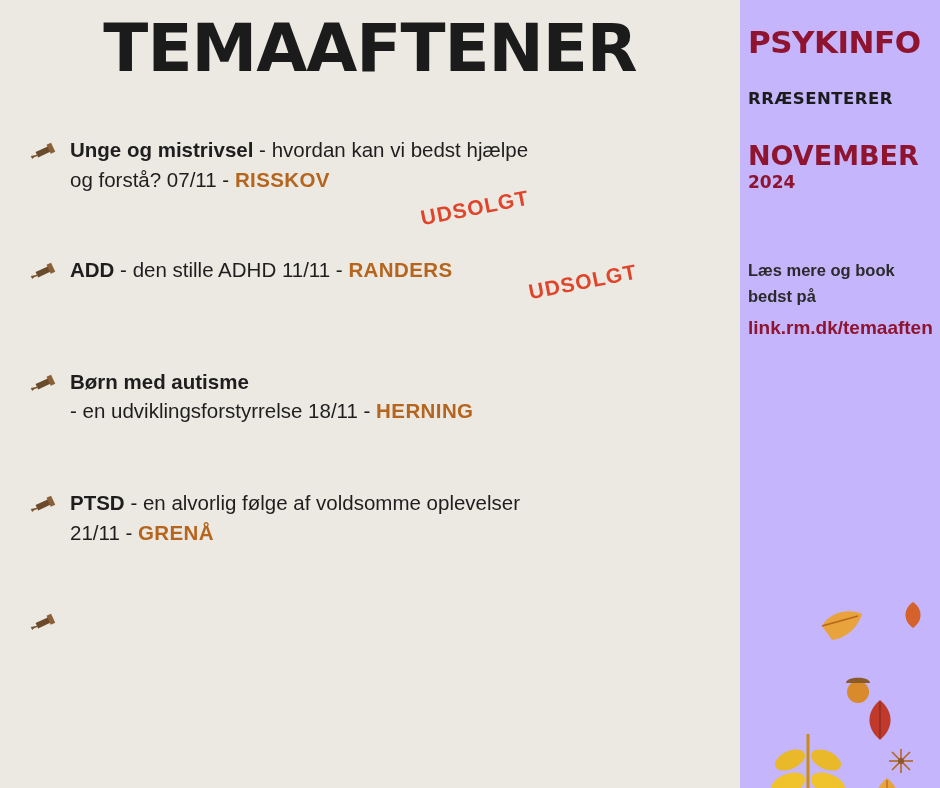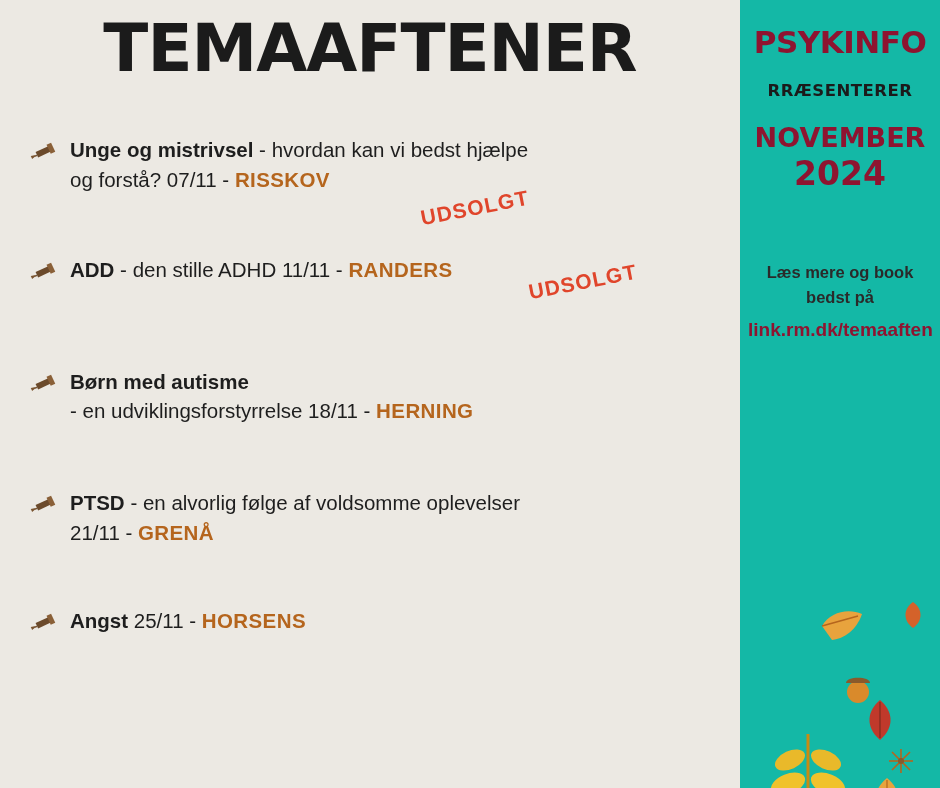--- a/index.html
+++ b/index.html
@@ -86,56 +86,56 @@
   }
   
   .so-1 { left: 350px; top: 28px; }
   .so-2 { left: 458px; top: 12px; }
 
   
   .right {
     position: relative;
     width: 200px;
     height: 788px;
-    background: #14b8a6;
+    background: #c4b5fd;
     box-sizing: border-box;
     padding: 18px 8px 0 8px;
-    text-align: center;
+    text-align: left;
     overflow: hidden;
   }
   .brand {
     font-family: "DejaVu Sans", sans-serif;
     font-weight: bold;
     font-size: 31px;
     line-height: 1.18;
     color: #8e1430;
     margin: 6px 0 0 0;
     letter-spacing: -0.5px;
   }
   .presents {
     font-family: "DejaVu Sans", sans-serif;
     font-weight: bold;
     font-size: 16.5px;
     color: #1b1b1b;
     letter-spacing: 0.5px;
-    margin-top: 20px;
+    margin-top: 28px;
   }
   .month {
     font-family: "DejaVu Sans", sans-serif;
     font-weight: bold;
     font-size: 27px;
     color: #8e1430;
     letter-spacing: 0px;
-    margin-top: 22px;
+    margin-top: 32px;
     line-height: 1.2;
   }
   .year {
     font-family: "DejaVu Sans", sans-serif;
     font-weight: bold;
-    font-size: 33px;
+    font-size: 17px;
     color: #8e1430;
     line-height: 1.2;
   }
   .book-info {
     margin-top: 66px;
     font-size: 16.5px;
     color: #2a2a2a;
     line-height: 1.55;
     font-weight: bold;
     font-family: Liberation Sans, sans-serif;
@@ -259,25 +259,20 @@
         <span class="pin-icon">
           <svg width="30" height="28" viewBox="0 0 30 28">
             <g transform="rotate(-25 15 14)">
               <path d="M6 11 L20 11 L20 17 L6 17 Z" fill="#6b4a2b"></path>
               <path d="M19 9 L24 9 L24 19 L19 19 Z" fill="#8a6038"></path>
               <path d="M6 14 L0 14.6 L6 15.2 Z" fill="#6b4a2b"></path>
               <path d="M0 12.5 L6 14 L0 15.8 Z" fill="#7a5531"></path>
             </g>
           </svg>
         </span>
-        <div class="event-lines">
-          <span class="line">
-            <span class="bold">Angst</span><span> 25/11 - </span><span class="place">HORSENS</span>
-          </span>
-        </div>
       </div>
 
     </div>
   </div>
 
   <div class="right">
 
     <div class="brand">PSYKINFO</div>
 
     <div class="presents">RRÆSENTERER</div>

